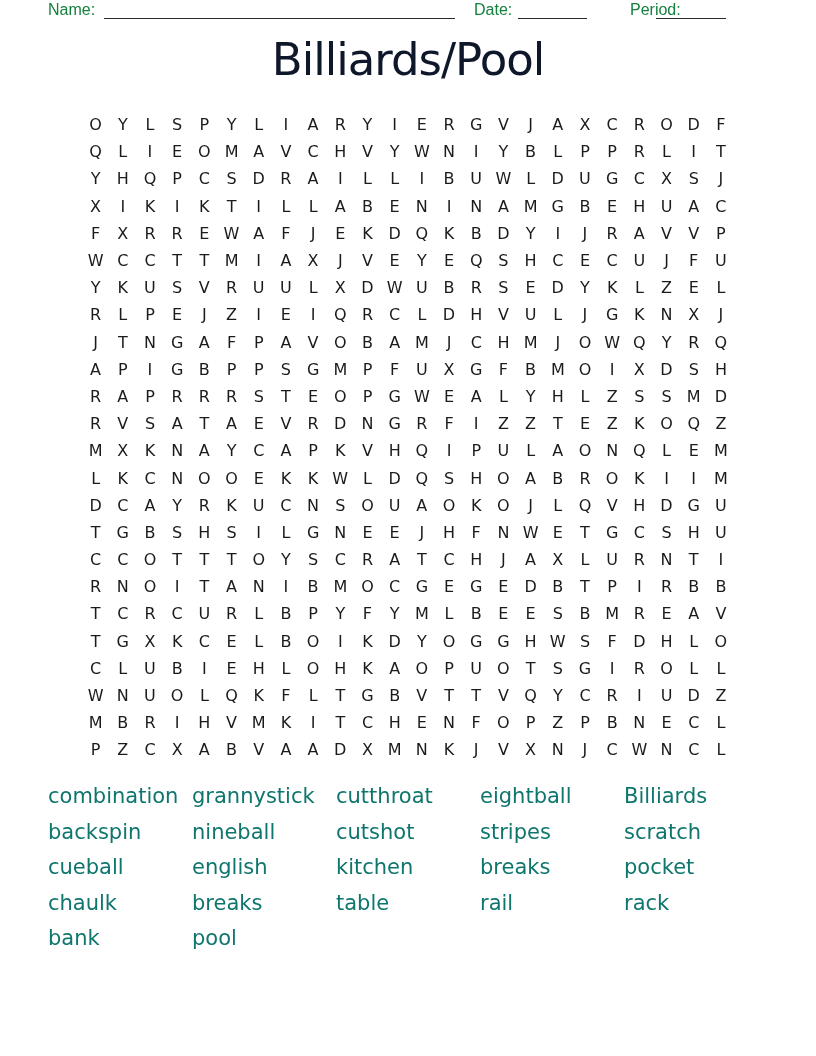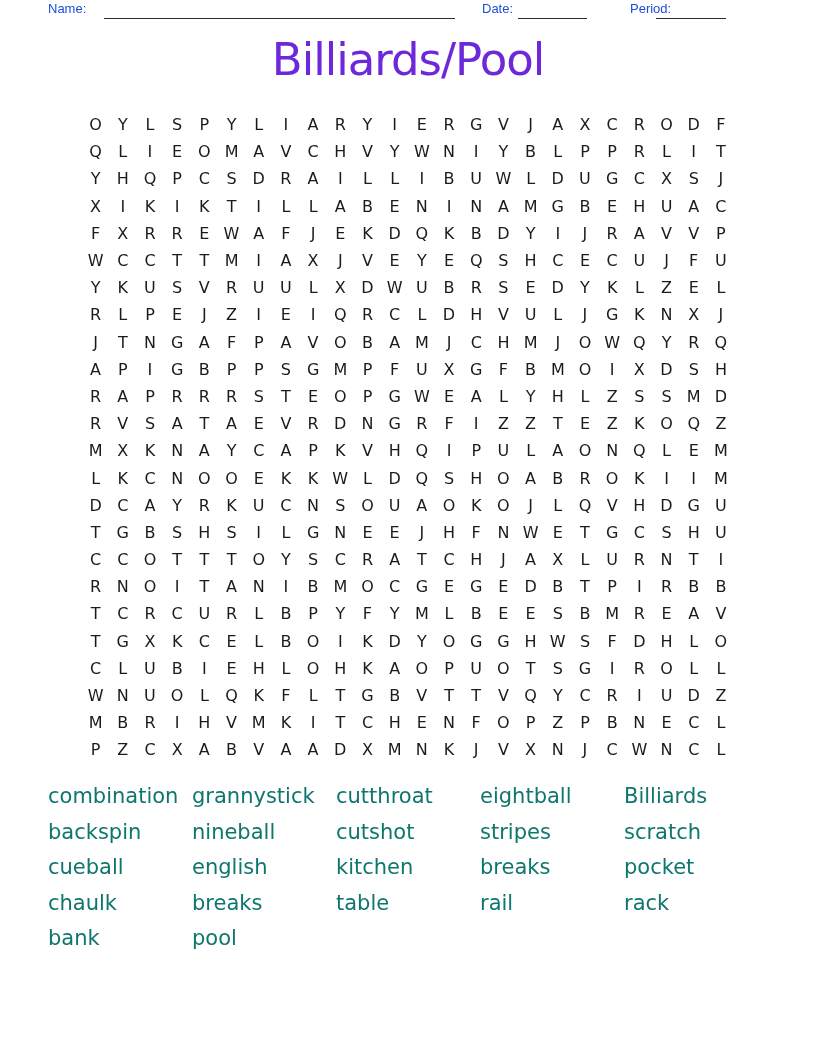--- a/index.html
+++ b/index.html
@@ -9,47 +9,47 @@
     height: 1056px;
     background: #ffffff;
     overflow: hidden;
     font-family: "DejaVu Sans", sans-serif;
   }
   
   .hdr-label {
     position: absolute;
     top: 1px;
     font-family: "Liberation Sans", sans-serif;
-    font-size: 13px;
-    color: #1d4ed8;
+    font-size: 16px;
+    color: #15803d;
     white-space: nowrap;
   }
   .blank-line {
     position: absolute;
     top: 3px;
     height: 15px;
     border-bottom: 1.5px solid #2b2b2b;
   }
   #name-label   { left: 48px; }
   #name-line    { left: 104px; width: 351px; }
-  #date-label   { left: 474px; margin-left: 8px; }
+  #date-label   { left: 474px; }
   #date-line    { left: 518px; width: 69px; }
   #period-label { left: 630px; }
   #period-line  { left: 656px; width: 70px; }
   
   .title {
     position: absolute;
     top: 33px;
     left: 0;
     width: 100%;
     text-align: center;
     font-size: 45px;
     font-weight: 400;
     letter-spacing: -1px;
-    color: #6d28d9;
+    color: #0f172a;
   }
   
   .letter-grid {
     position: absolute;
     left: 82px;
     top: 111px;
     display: grid;
     grid-template-columns: repeat(24, 27.2px);
     grid-auto-rows: 27.2px;
   }

